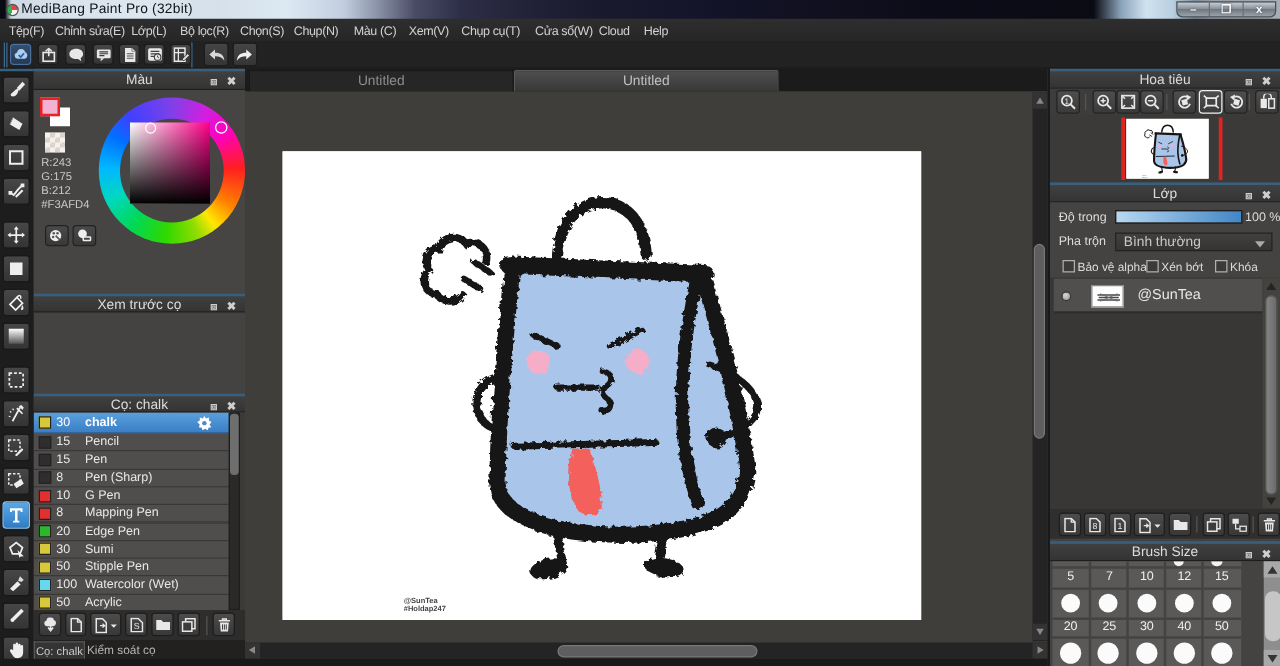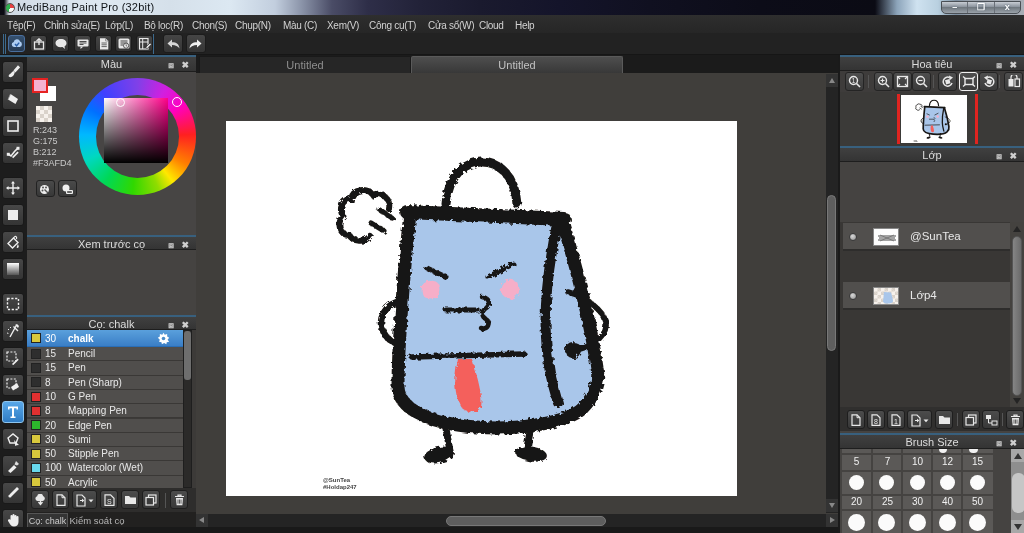--- a/index.html
+++ b/index.html
@@ -82,21 +82,21 @@
   </div>
   <div id="menubar">
     <span style="left:7px">Tệp(F)</span>
     <span style="left:44px">Chỉnh sửa(E)</span>
     <span style="left:105px">Lớp(L)</span>
     <span style="left:144px">Bộ lọc(R)</span>
     <span style="left:192px">Chọn(S)</span>
     <span style="left:235px">Chụp(N)</span>
     <span style="left:283px">Màu (C)</span>
     <span style="left:327px">Xem(V)</span>
-    <span style="left:369px">Công cụ(T)</span>
+    <span style="left:369px">Chụp cụ(T)</span>
     <span style="left:428px">Cửa sổ(W)</span>
     <span style="left:479px">Cloud</span>
     <span style="left:515px">Help</span>
   </div>
   <div id="toolbar">
     <div class="grp" style="left:3px;height:20px;top:1px"></div>
     <div class="grp" style="left:5px;height:20px;top:1px"></div>
     <div class="grp" style="left:153px;height:20px;top:1px"></div>
     <div class="tbtn" style="left:8px;top:2px;background:linear-gradient(#35506f,#263a52);border-color:#4a6f9e">
       <svg width="13" height="13" viewBox="0 0 13 13">
@@ -520,40 +520,47 @@
         <svg width="66" height="48" viewBox="0 0 511 375" preserveAspectRatio="none">
             <use href="#bag"></use>
           </svg>
       </div>
       <div class="abs" style="left:57px;top:2px;width:3px;height:50px;background:#e02420"></div>
       <div class="abs" style="left:135px;top:2px;width:3px;height:50px;background:#e02420"></div>
     </div>
 
     <div class="phead" style="left:0;top:91px;width:184px;height:16px"><span class="pt">Lớp</span>
       <span class="pico" style="right:22px">⧈</span><span class="pico" style="right:7px">✖</span></div>
+    <div class="abs" style="left:0;top:107px;width:184px;height:60px;background:#454342;color:#dcdcdc;font-size:10px">
+      <div class="abs" style="left:7px;top:7px">Độ trong</div>
+      <div class="abs" style="left:52px;top:6px;width:102px;height:11px;border:1px solid #1e1e1e;background:linear-gradient(to right,#b8d8f0,#4286c6)"></div>
+      <div class="abs" style="left:156px;top:7px;font-size:10px;white-space:nowrap">100 %</div>
+      <div class="abs" style="left:7px;top:26px">Pha trộn</div>
+      <div class="abs" style="left:52px;top:24px;width:126px;height:15px;background:linear-gradient(#423f3e,#363433);border:1px solid #222;color:#c8c8c8">
+        <span style="position:absolute;left:6px;top:1px;font-size:11px">Bình thường</span>
+        <div class="arr" style="right:5px;top:6px;border-left:4px solid transparent;border-right:4px solid transparent;border-top:5px solid #aaa"></div>
+      </div>
+      <div class="cbx" style="left:10px;top:46px"></div>
+        <div class="abs" style="left:22px;top:47px;font-size:9.5px">Bảo vệ alpha</div>
+      <div class="cbx" style="left:77px;top:46px"></div>
+        <div class="abs" style="left:89px;top:47px;font-size:9.5px">Xén bớt</div>
+      <div class="cbx" style="left:132px;top:46px"></div>
+        <div class="abs" style="left:144px;top:47px;font-size:9.5px">Khóa</div>
+    </div>
 
     <div class="abs" style="left:0;top:167px;width:184px;height:185px;background:#393735">
       <div class="lrow" style="top:1px">
         <div class="ldot"></div>
         <div class="abs" style="left:30px;top:5px;width:26px;height:18px;background:#fdfdfd;border:1px solid #888">
           <svg width="26" height="18" viewBox="0 0 26 18">
               <path d="M4 7 H22 M5 9 H21 M4 11 H22" stroke="#4a4a4a" stroke-width="1.1"></path>
               <path d="M6 6 L20 12 M6 12 L20 6" stroke="#666" stroke-width="0.7"></path>
             </svg>
         </div>
         <span class="llab">@SunTea</span>
-      </div>
-      <div class="lrow" style="top:59.5px">
-        <div class="ldot"></div>
-        <div class="abs chk" style="left:30px;top:5px;width:26px;height:18px;background-size:7px 7px;background-position:0 0,3.5px 3.5px;border:1px solid #888">
-          <svg width="26" height="18" viewBox="0 0 26 18">
-              <path d="M10,4 L17,4.5 C18,8 19,12 19,13 C19,15 16,15.5 13.5,15.5 C11,15.5 9.5,15 9,13.5 Z" fill="#a9c6ea"></path>
-            </svg>
-        </div>
-        <span class="llab">Lớp4</span>
       </div>
       <div class="abs" style="left:170px;top:0;width:14px;height:185px;background:#44423f"></div>
       <div class="arr" style="left:173px;top:4px;border-left:4px solid transparent;border-right:4px solid transparent;border-bottom:6px solid #242424"></div>
       <div class="abs" style="left:172px;top:14px;width:10px;height:160px;background:linear-gradient(to right,#858585,#6a6a6a);border-radius:5px;border:1px solid #555"></div>
       <div class="arr" style="left:173px;top:176px;border-left:4px solid transparent;border-right:4px solid transparent;border-top:6px solid #242424"></div>
     </div>
 
     <div class="abs" style="left:0;top:352px;width:184px;height:24px;background:#302f2e">
       <div class="mbtn" style="left:7px;top:3px;width:18px"><svg width="10" height="12" viewBox="0 0 10 12">
             <path d="M1 0.8 H6 L9 3.7 V11.3 H1 Z" fill="none" stroke="#e8e8e8" stroke-width="1.2"></path>

